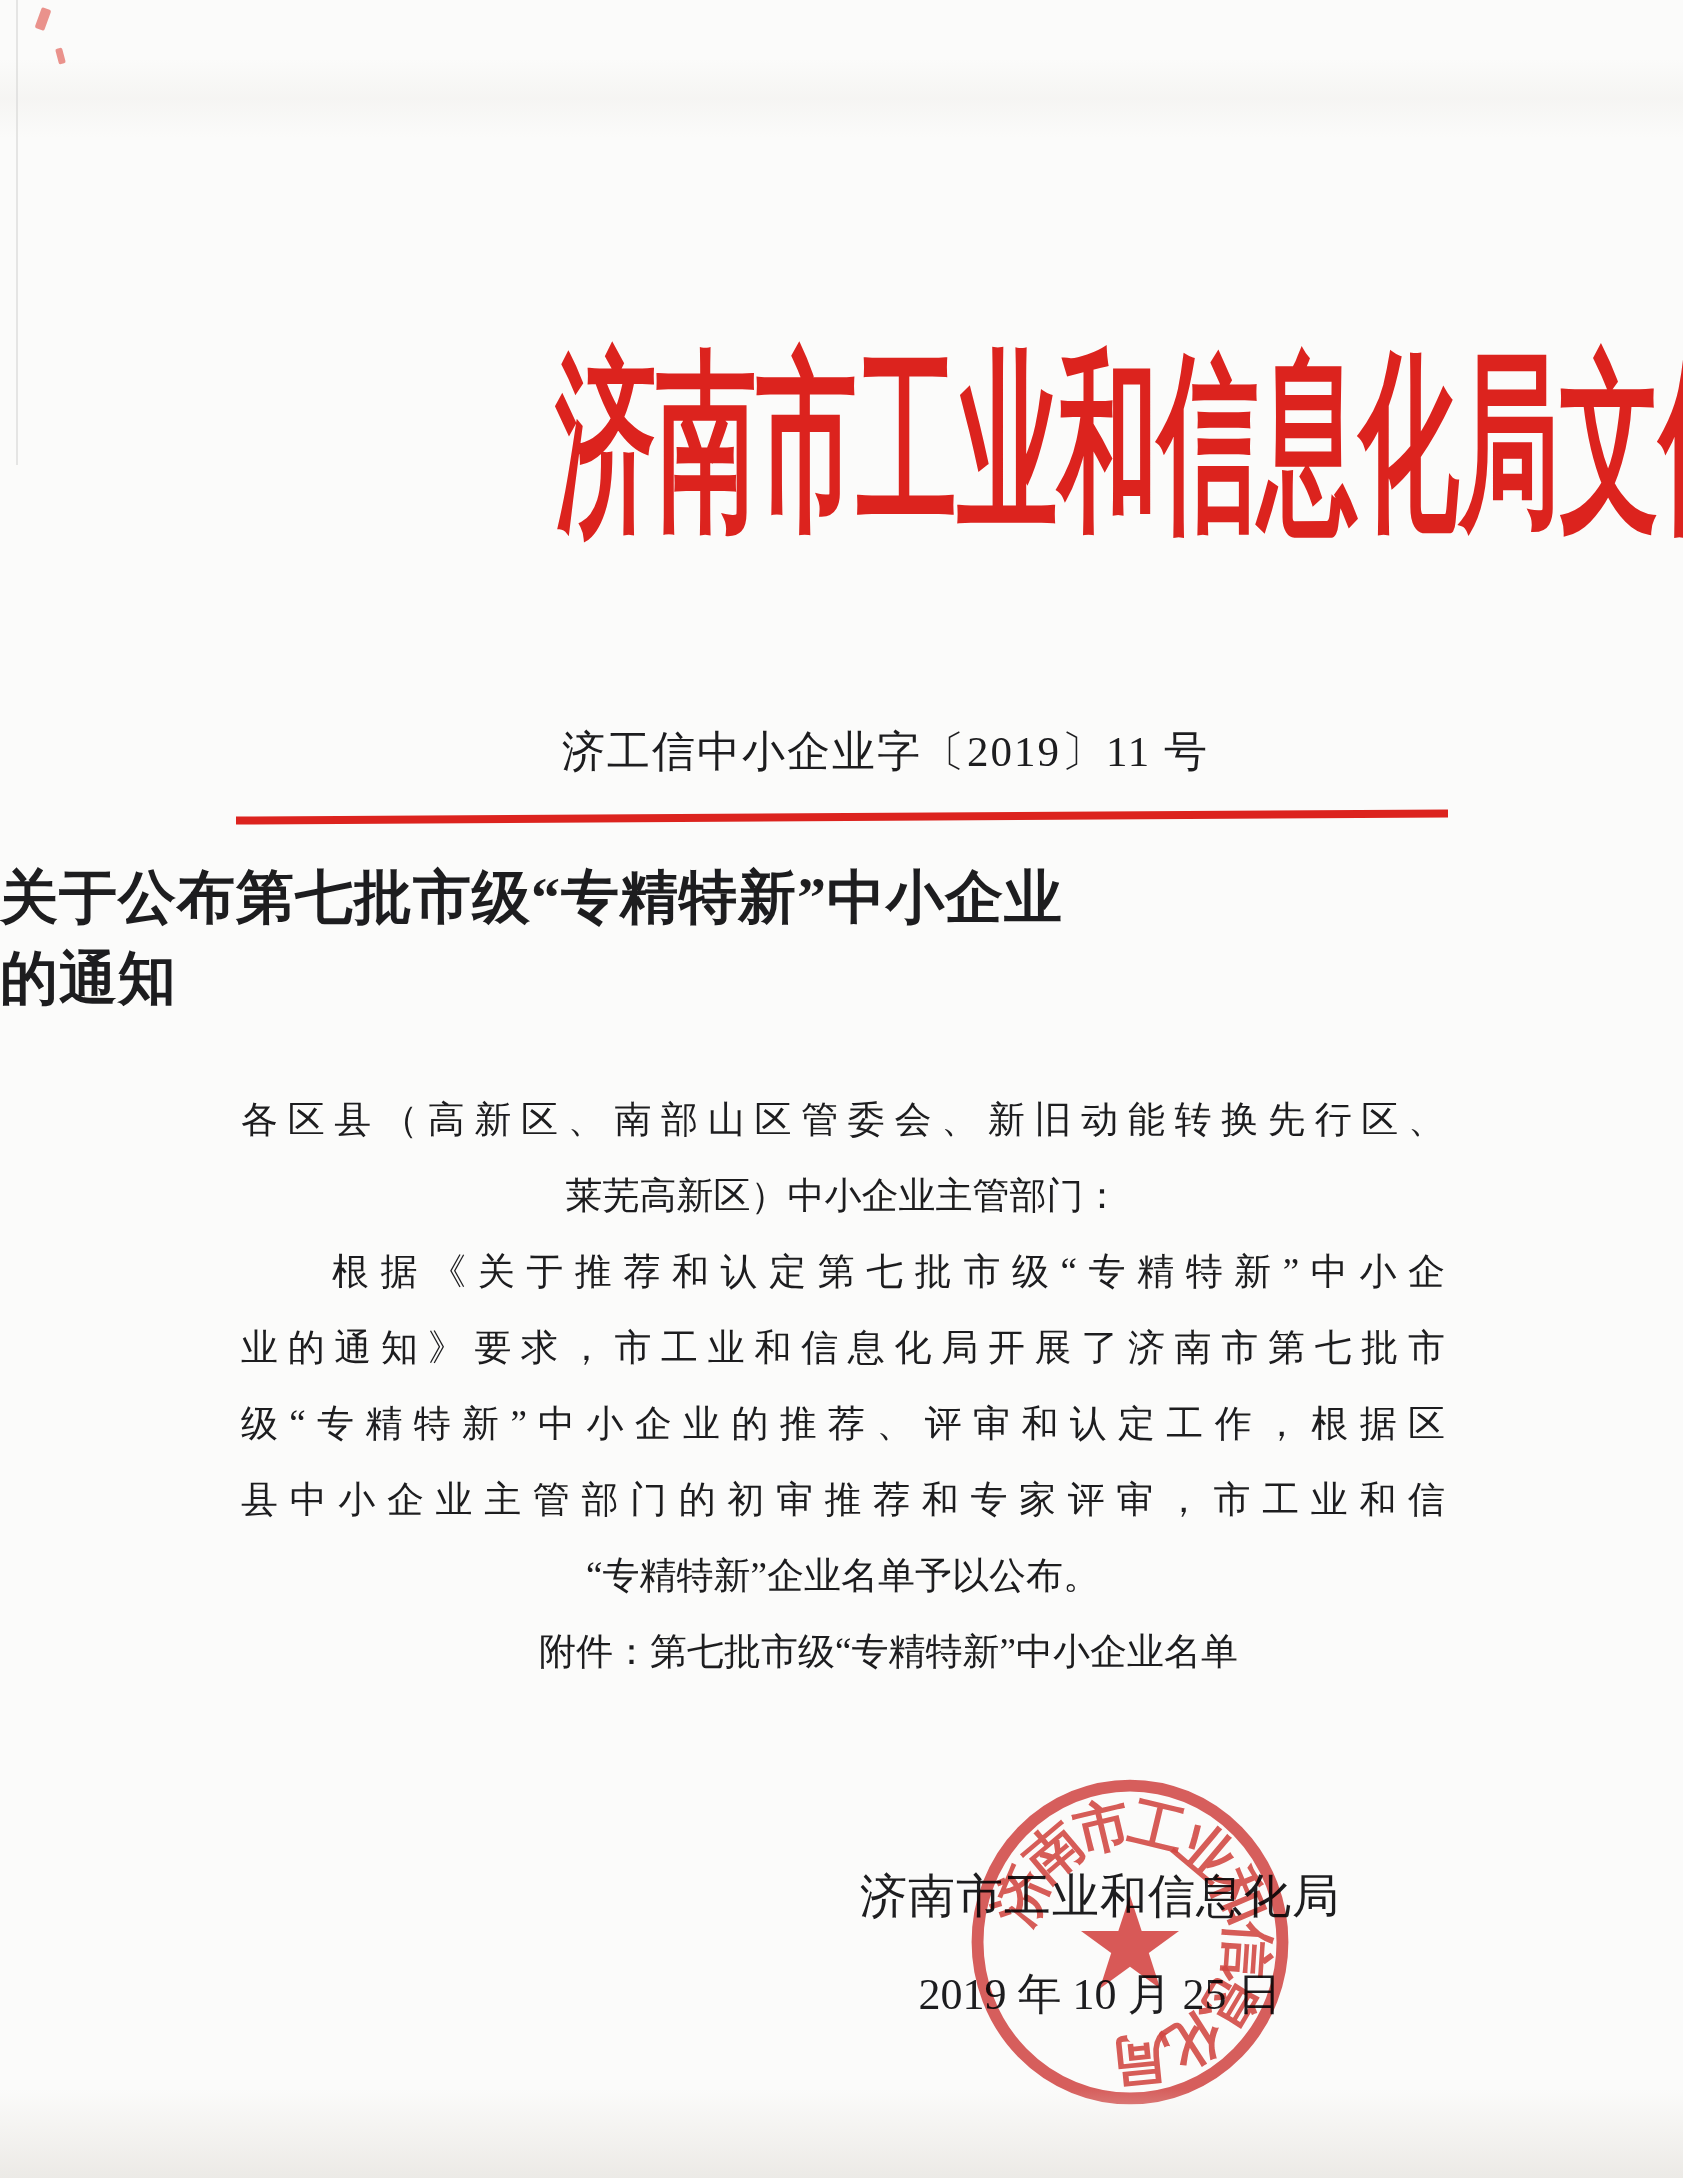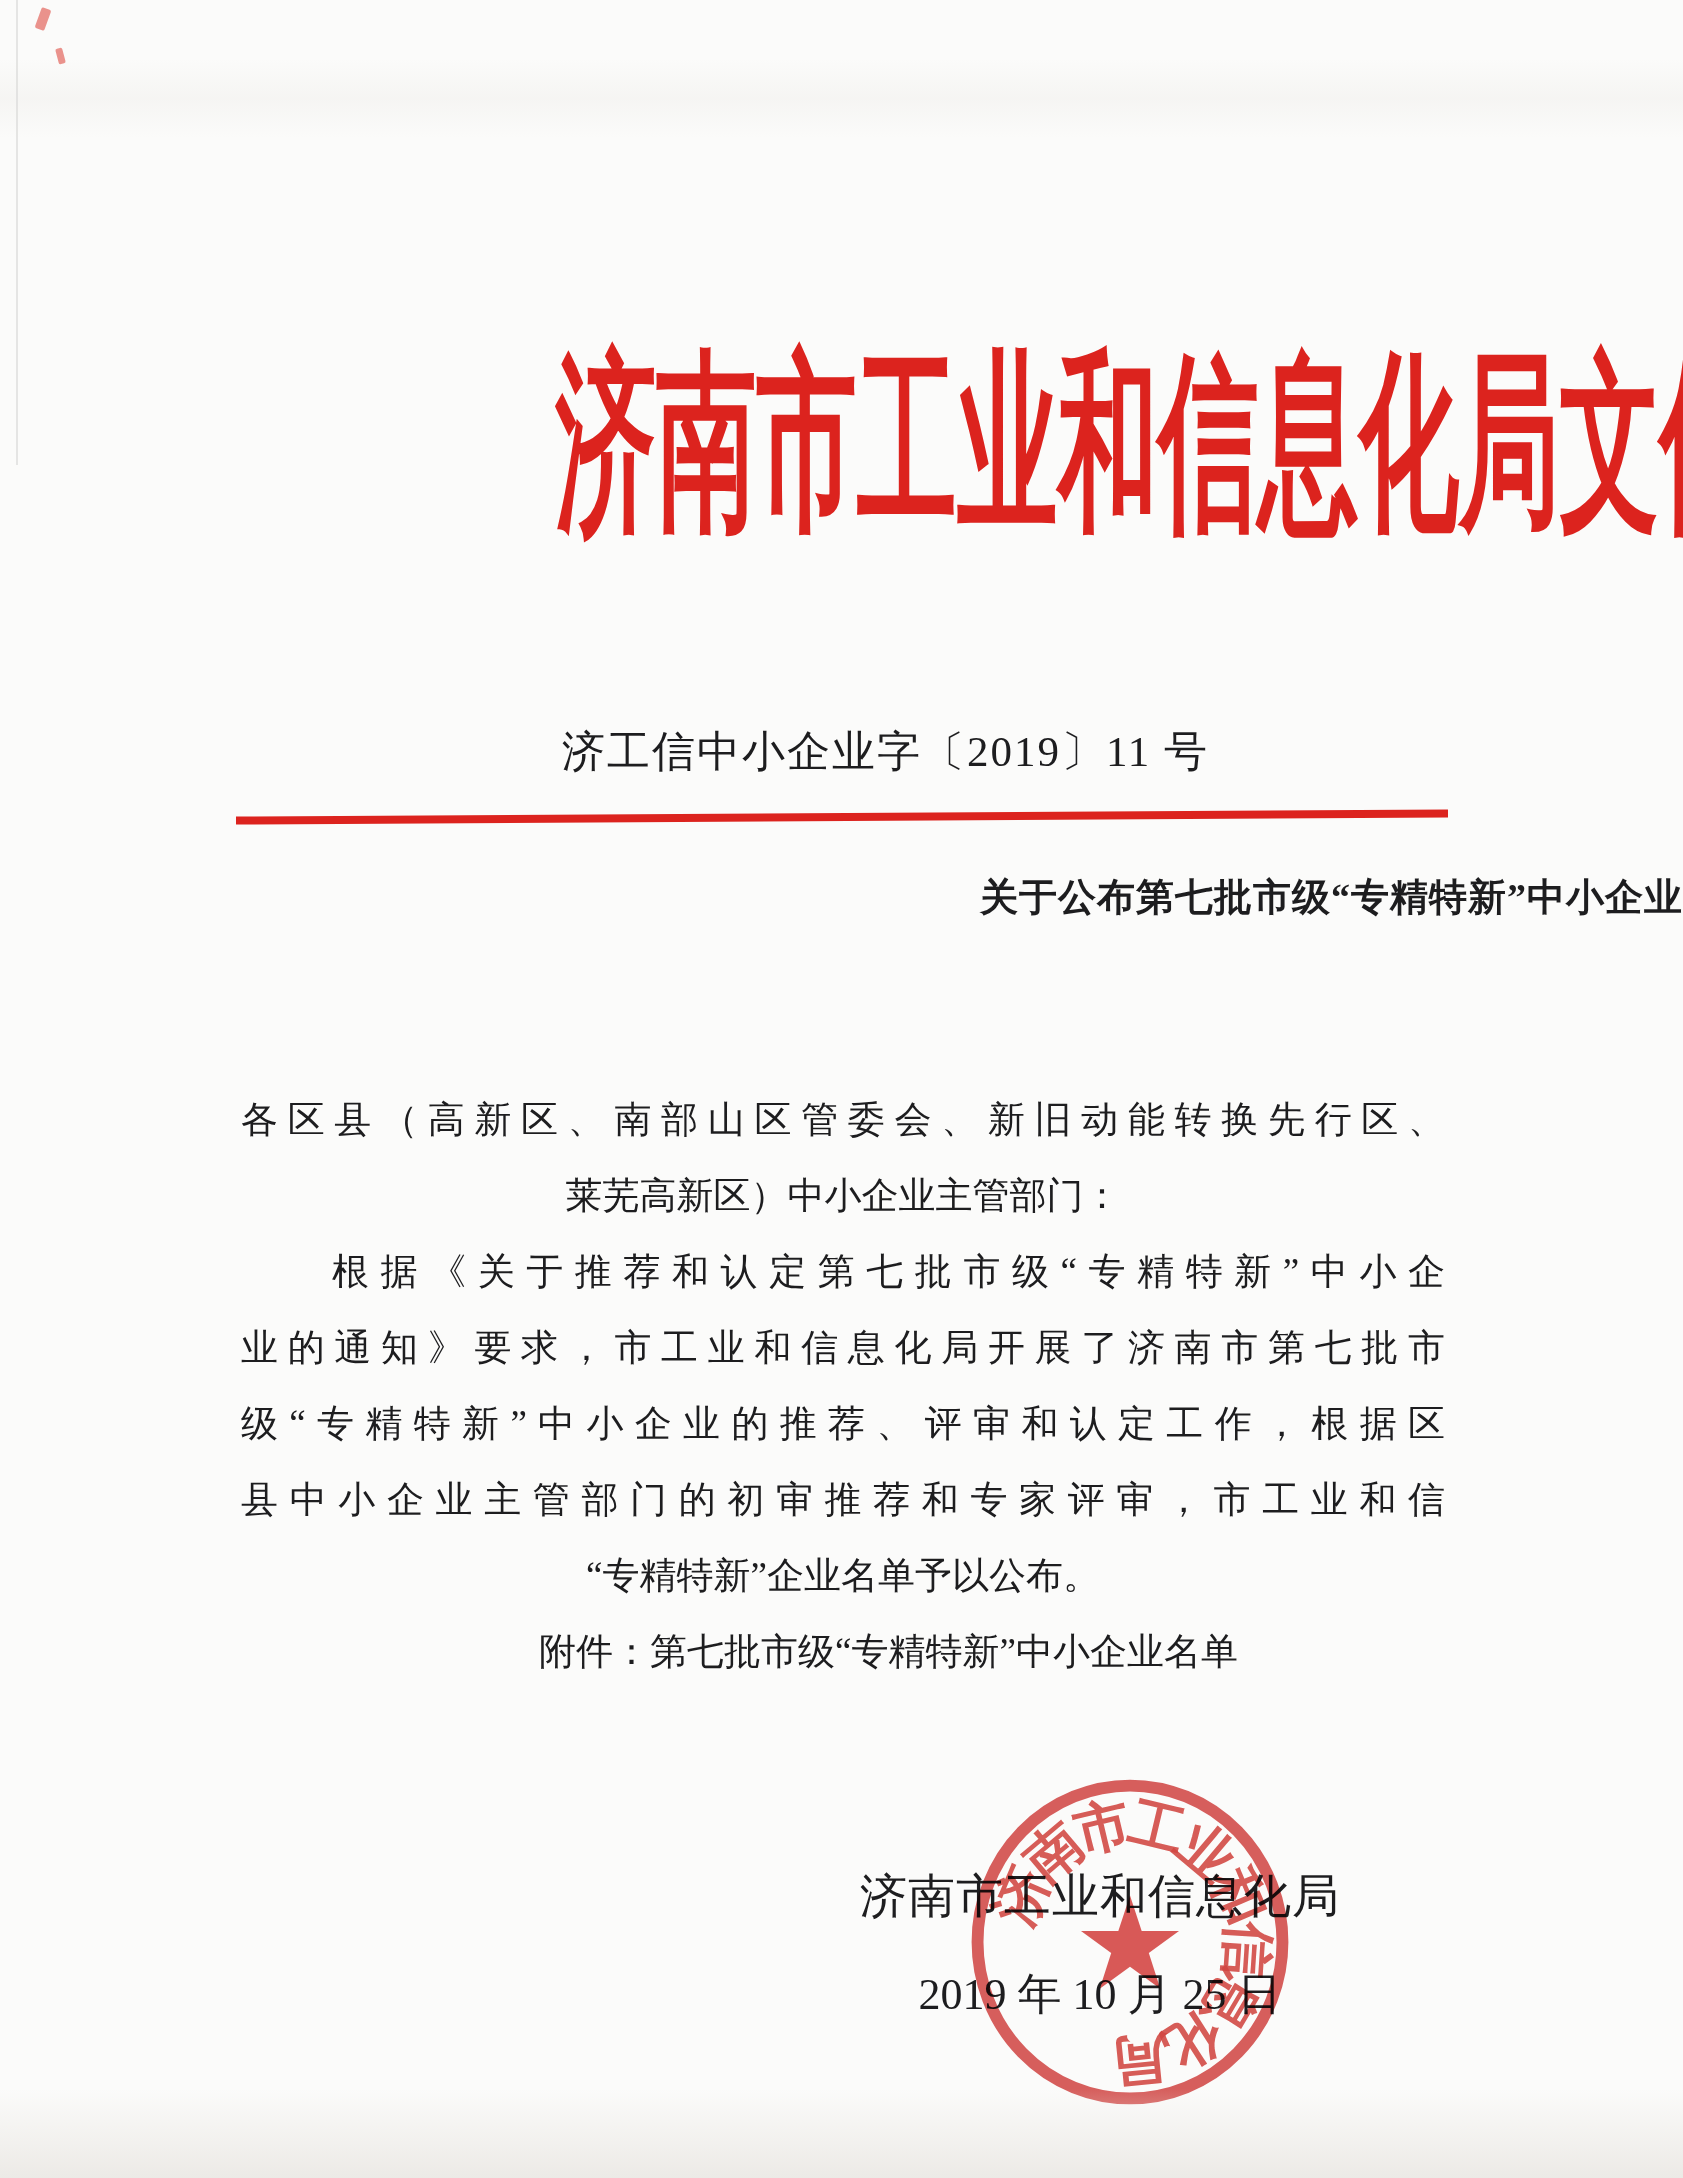--- a/index.html
+++ b/index.html
@@ -29,21 +29,21 @@
     text-align:center;font-size:43px;line-height:55px;letter-spacing:2px;margin-left:44px;
   }
   
   .red-line{
     position:absolute;left:236px;top:813px;width:1212px;height:8px;
     background:var(--red);transform:rotate(-0.33deg);
   }
   
   .notice-title{
     position:absolute;top:857px;left:0;width:100%;
-    text-align:right;font-weight:bold;font-size:38px;line-height:81px;
+    text-align:left;font-weight:bold;font-size:58px;line-height:81px;
     letter-spacing:1px;
   }
   
   .body-block{
     position:absolute;left:241px;top:1082px;width:1204px;
     font-size:37px;
   }
   .body-line{
     height:76px;line-height:76px;
     text-align:center;
@@ -95,20 +95,21 @@
   <div class="header-title">
     <span class="squeeze">济南市工业和信息化局文件</span>
   </div>
 
   <div class="doc-number">济工信中小企业字〔2019〕11 号</div>
 
   <div class="red-line"></div>
 
   <div class="notice-title">
     <div>关于公布第七批市级“专精特新”中小企业</div>
+    <div>的通知</div>
   </div>
 
   <div class="body-block">
       <div class="body-line justify">各区县（高新区、南部山区管委会、新旧动能转换先行区、</div>
       <div class="body-line">莱芜高新区）中小企业主管部门：</div>
       <div class="body-line justify indent">根据《关于推荐和认定第七批市级“专精特新”中小企</div>
       <div class="body-line justify">业的通知》要求，市工业和信息化局开展了济南市第七批市</div>
       <div class="body-line justify">级“专精特新”中小企业的推荐、评审和认定工作，根据区</div>
       <div class="body-line justify">县中小企业主管部门的初审推荐和专家评审，市工业和信</div>
       <div class="body-line">“专精特新”企业名单予以公布。</div>

